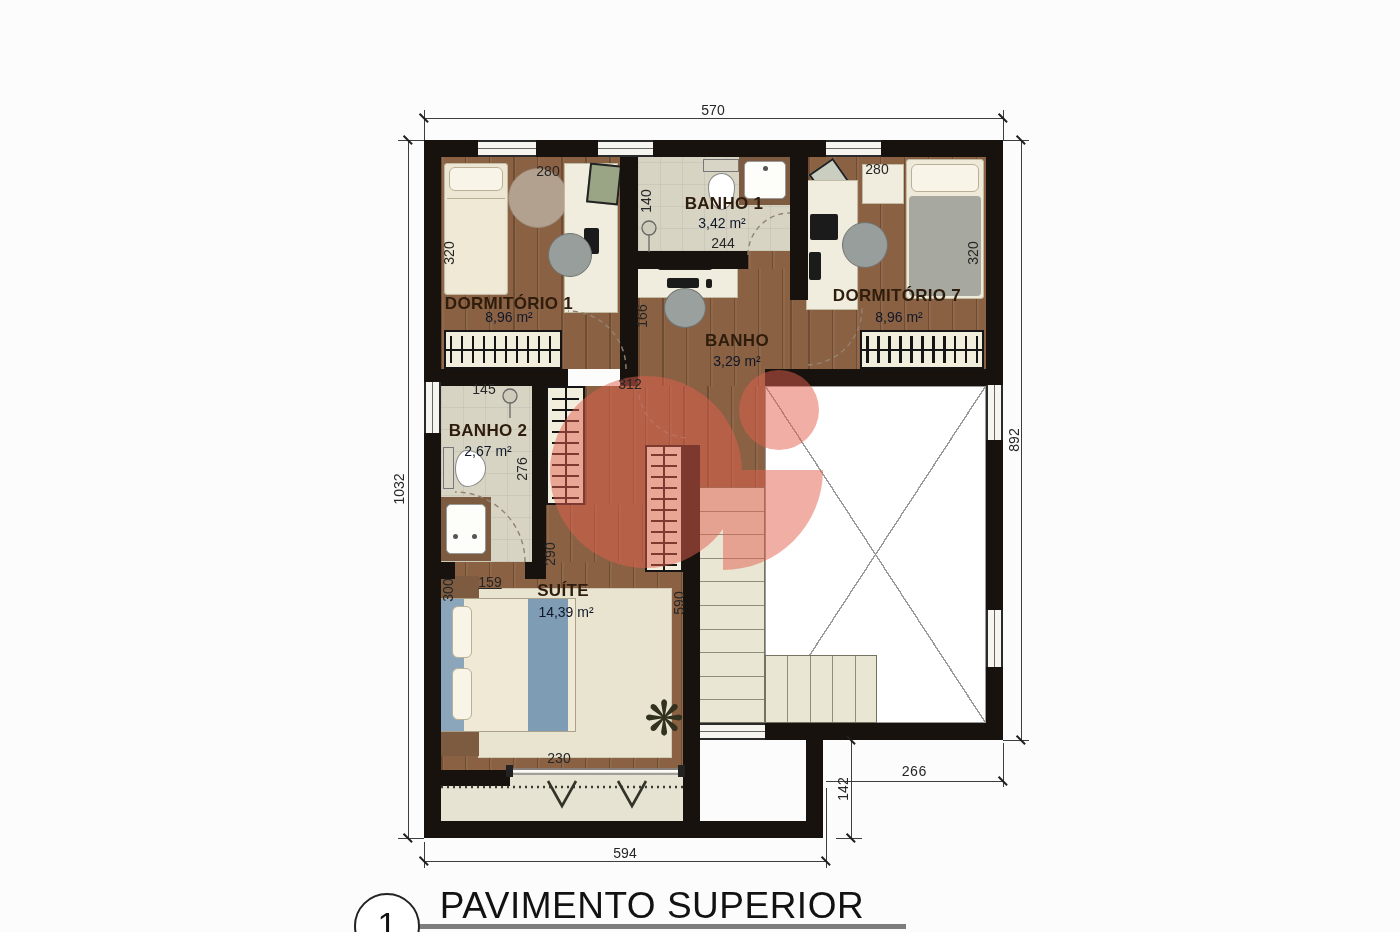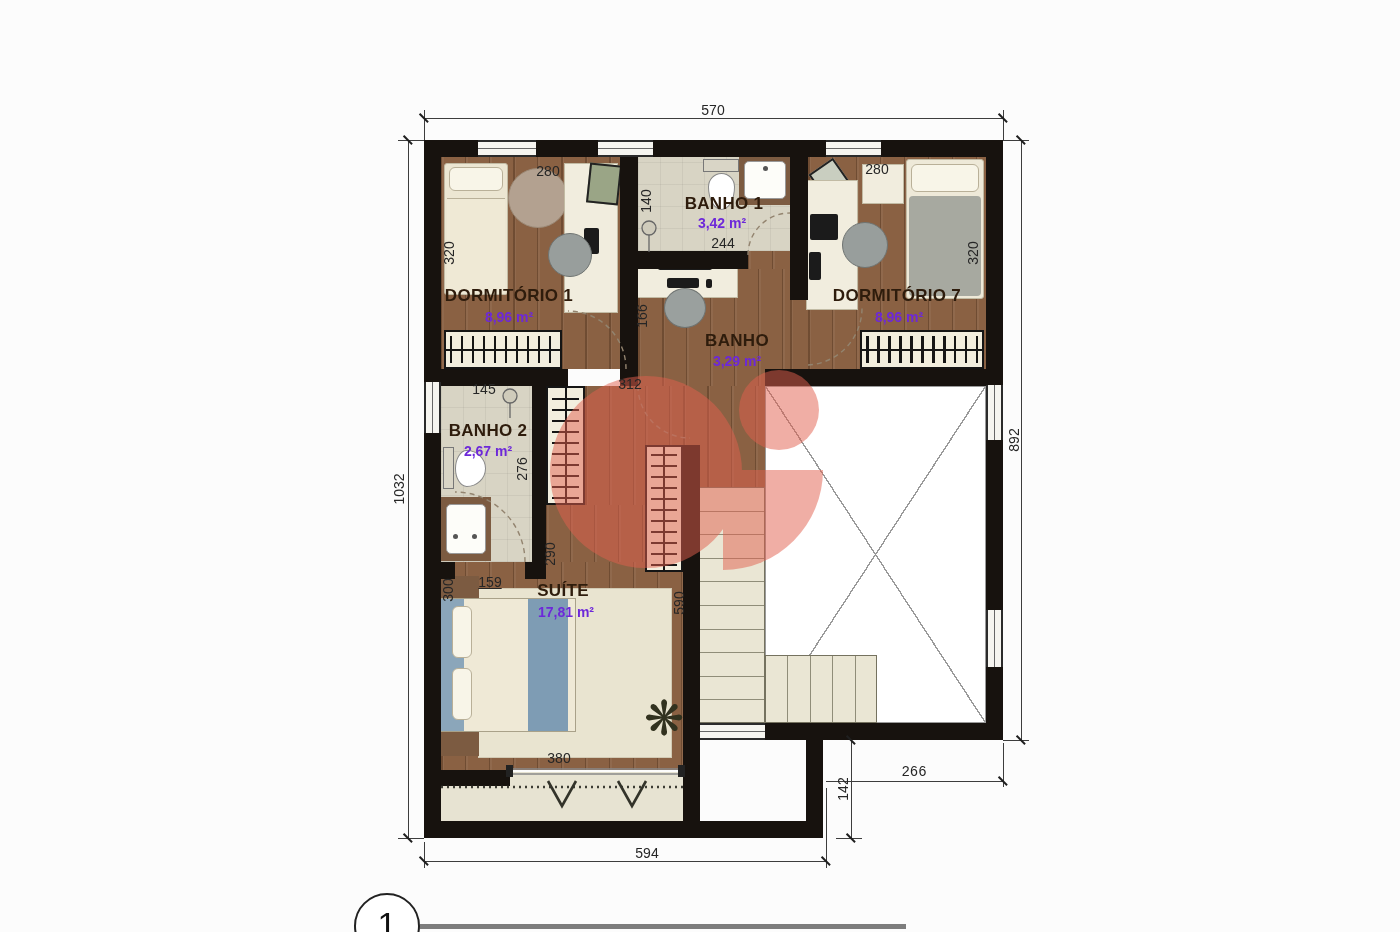--- a/index.html
+++ b/index.html
@@ -32,21 +32,21 @@
   .stairV{position:absolute;border:1px solid #75725f;box-sizing:border-box;
     background:repeating-linear-gradient(180deg,#eae6d4 0 22.6px,#908d79 22.6px 23.6px);}
   .stairH{position:absolute;border:1px solid #75725f;box-sizing:border-box;
     background:repeating-linear-gradient(90deg,#eae6d4 0 21.4px,#908d79 21.4px 22.4px);}
   .dl{position:absolute;background:#3d3d3d;}
   .tk{position:absolute;width:12px;height:1.5px;background:#1f1f1f;transform:rotate(45deg);}
   .lbl{position:absolute;transform:translate(-50%,-50%);white-space:nowrap;text-align:center;}
   .dimtxt{font-size:14px;color:#262626;}
   .dimtxt.rot{transform:translate(-50%,-50%) rotate(-90deg);}
   .rname{font-size:17px;font-weight:700;color:#2e1c0c;letter-spacing:.3px;}
-  .rarea{font-size:14px;font-weight:700;color:#6d28d9;}
+  .rarea{font-size:14px;font-weight:400;color:#0f172a;}
   .pillow{position:absolute;background:#f8f5e8;border:1px solid #b9b098;border-radius:6px;box-sizing:border-box;}
   svg{position:absolute;left:0;top:0;}
   .titlebar{position:absolute;background:#7d7d7d;}
   .sheetcircle{position:absolute;width:66px;height:66px;border:2.5px solid #222;border-radius:50%;background:#fff;
     display:flex;align-items:flex-start;justify-content:center;font-size:34px;color:#111;padding-top:10px;box-sizing:border-box;}
   .sheettitle{position:absolute;font-size:37px;color:#121212;letter-spacing:.5px;}
 </style>
 </head>
 <body>
 
@@ -183,32 +183,32 @@
   </svg>
 
   <svg width="1400" height="932" viewBox="0 0 1400 932" style="opacity:.5;">
     <g fill="#e2604e">
       <circle cx="646" cy="472" r="96"></circle>
       <circle cx="779" cy="410" r="40"></circle>
       <path d="M723,470 L823,470 A100,100 0 0 1 723,570 Z"></path>
     </g>
   </svg>
 
-  <div class="lbl rname" style="left:509px;top:296px;">DORMITÓRIO 1</div>
+  <div class="lbl rname" style="left:509px;top:304px;">DORMITÓRIO 1</div>
   <div class="lbl rarea" style="left:509px;top:317px;">8,96 m²</div>
   <div class="lbl rname" style="left:724px;top:204px;">BANHO 1</div>
   <div class="lbl rarea" style="left:722px;top:223px;">3,42 m²</div>
   <div class="lbl rname" style="left:897px;top:296px;">DORMITÓRIO 7</div>
   <div class="lbl rarea" style="left:899px;top:317px;">8,96 m²</div>
   <div class="lbl rname" style="left:737px;top:341px;">BANHO</div>
   <div class="lbl rarea" style="left:737px;top:361px;">3,29 m²</div>
   <div class="lbl rname" style="left:488px;top:431px;">BANHO 2</div>
   <div class="lbl rarea" style="left:488px;top:451px;">2,67 m²</div>
   <div class="lbl rname" style="left:563px;top:591px;">SUÍTE</div>
-  <div class="lbl rarea" style="left:566px;top:612px;">17,81 m²</div>
+  <div class="lbl rarea" style="left:566px;top:612px;">14,39 m²</div>
 
   <div class="dl" style="left:424px;top:118px;width:579px;height:1px;"></div>
   <div class="dl" style="left:424px;top:110px;width:1px;height:30px;"></div>
   <div class="dl" style="left:1003px;top:110px;width:1px;height:30px;"></div>
   <div class="tk" style="left:418px;top:117px;"></div>
   <div class="tk" style="left:997px;top:117px;"></div>
 
   <div class="dl" style="left:408px;top:140px;width:1px;height:698px;"></div>
   <div class="dl" style="left:398px;top:140px;width:26px;height:1px;"></div>
   <div class="dl" style="left:398px;top:838px;width:26px;height:1px;"></div>
@@ -232,37 +232,38 @@
   <div class="tk" style="left:997px;top:780px;"></div>
 
   <div class="dl" style="left:851px;top:740px;width:1px;height:98px;"></div>
   <div class="dl" style="left:836px;top:838px;width:26px;height:1px;"></div>
   <div class="tk" style="left:845px;top:739px;"></div>
   <div class="tk" style="left:845px;top:837px;"></div>
 
   <div class="lbl dimtxt" style="left:713px;top:110px;">570</div>
   <div class="lbl dimtxt rot" style="left:399px;top:489px;">1032</div>
   <div class="lbl dimtxt rot" style="left:1014px;top:440px;">892</div>
-  <div class="lbl dimtxt" style="left:647px;top:853px;">594</div>
+  <div class="lbl dimtxt" style="left:625px;top:853px;">594</div>
   <div class="lbl dimtxt" style="left:914px;top:772px;font-family:Liberation Mono, monospace;">266</div>
   <div class="lbl dimtxt rot" style="left:843px;top:789px;">142</div>
   <div class="lbl dimtxt" style="left:548px;top:171px;">280</div>
   <div class="lbl dimtxt rot" style="left:449px;top:253px;">320</div>
   <div class="lbl dimtxt rot" style="left:646px;top:201px;">140</div>
   <div class="lbl dimtxt" style="left:723px;top:243px;">244</div>
   <div class="lbl dimtxt" style="left:877px;top:169px;">280</div>
   <div class="lbl dimtxt rot" style="left:973px;top:253px;">320</div>
   <div class="lbl dimtxt rot" style="left:642px;top:316px;">166</div>
   <div class="lbl dimtxt" style="left:630px;top:384px;">312</div>
   <div class="lbl dimtxt" style="left:484px;top:389px;">145</div>
   <div class="lbl dimtxt rot" style="left:522px;top:469px;">276</div>
   <div class="lbl dimtxt rot" style="left:550px;top:554px;">290</div>
   <div class="lbl dimtxt" style="left:490px;top:582px;text-decoration:underline;">159</div>
   <div class="lbl dimtxt rot" style="left:448px;top:590px;">300</div>
   <div class="lbl dimtxt rot" style="left:679px;top:603px;">590</div>
-  <div class="lbl dimtxt" style="left:559px;top:758px;">380</div>
+  <div class="lbl dimtxt" style="left:559px;top:758px;">230</div>
 
   <div class="sheetcircle" style="left:354px;top:893px;">
     <span>1</span>
   </div>
+  <div class="sheettitle lbl" style="left:652px;top:906px;">PAVIMENTO SUPERIOR</div>
   <div class="titlebar" style="left:420px;top:924px;width:486px;height:5px;"></div>
 
 </div>
 
 </body></html>

